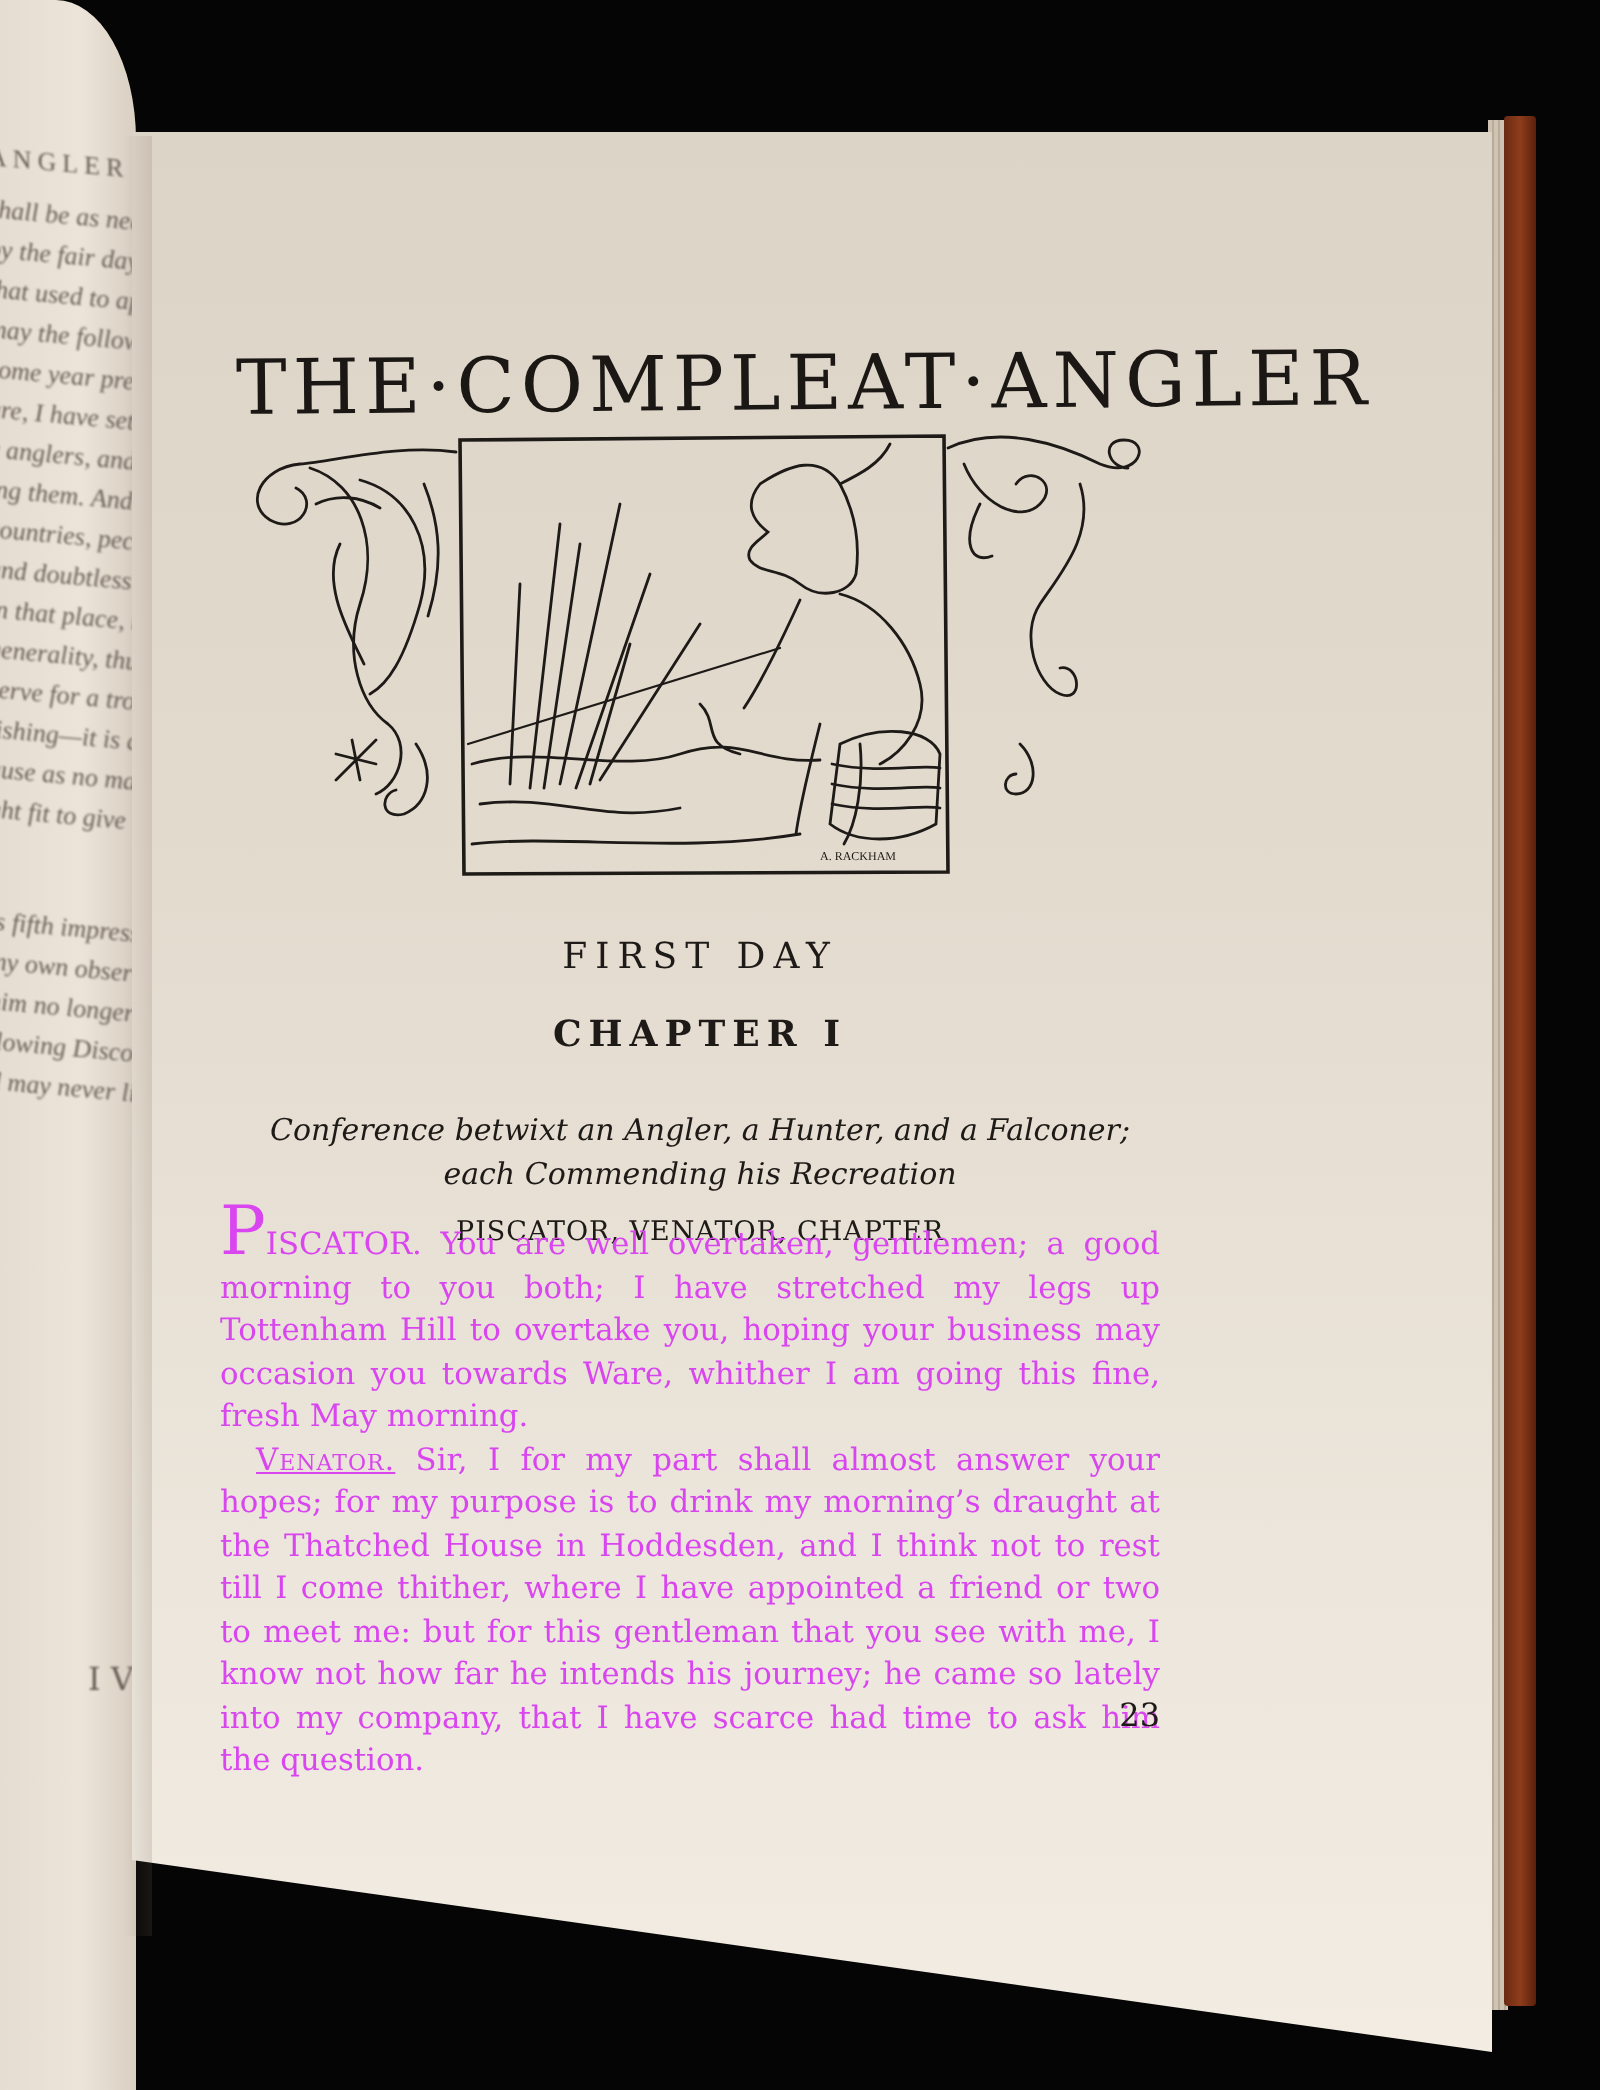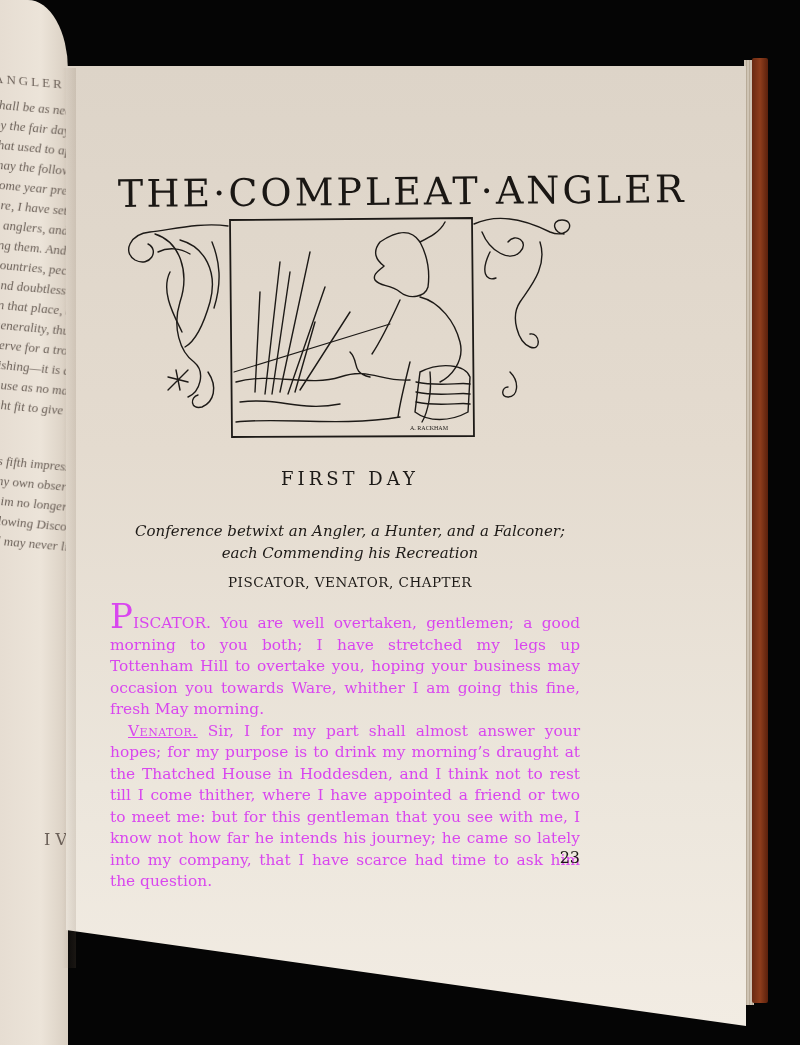--- a/index.html
+++ b/index.html
@@ -136,20 +136,21 @@
     <path d="M310 160 C330 150 355 152 360 165 L358 200 C340 210 318 210 305 200 Z"></path>
     <path d="M306 170 C330 175 350 170 360 172 M306 180 C330 185 350 180 360 182 M306 190 C330 195 350 190 360 192"></path>
 
     <path d="M124 160 L280 112" stroke-width="1.1"></path>
     <path d="M126 170 C160 160 200 175 230 165 C260 155 270 170 300 168 M130 190 C170 185 190 200 230 192 M126 210 C170 205 230 215 290 205 M240 140 C250 150 240 160 260 165"></path>
     <text x="300" y="218" font-size="6" fill="#1d1a17" stroke="none" font-family="Liberation Serif, serif">A. RACKHAM</text>
   </svg>
 
   <div class="chapter-block">
     <div class="day-title">FIRST DAY</div>
+    <div class="chapter-title">CHAPTER I</div>
     <div class="subtitle">
       <div>Conference betwixt an Angler, a Hunter, and a Falconer;</div>
       <div>each Commending his Recreation</div>
     </div>
     <div class="speakers">PISCATOR, VENATOR, CHAPTER</div>
   </div>
 
   <div class="body-text">
     <p><span class="drop">P</span><span>ISCATOR.</span><span> You are well overtaken, gentlemen; a good morning to you both; I have stretched my legs up Tottenham Hill to overtake you, hoping your business may occasion you towards Ware, whither I am going this fine, fresh May morning.</span></p>
     <p><span class="sc">Venator.</span><span> Sir, I for my part shall almost answer your hopes; for my purpose is to drink my morning’s draught at the Thatched House in Hoddesden, and I think not to rest till I come thither, where I have appointed a friend or two to meet me: but for this gentleman that you see with me, I know not how far he intends his journey; he came so lately into my company, that I have scarce had time to ask him the question.</span></p>

